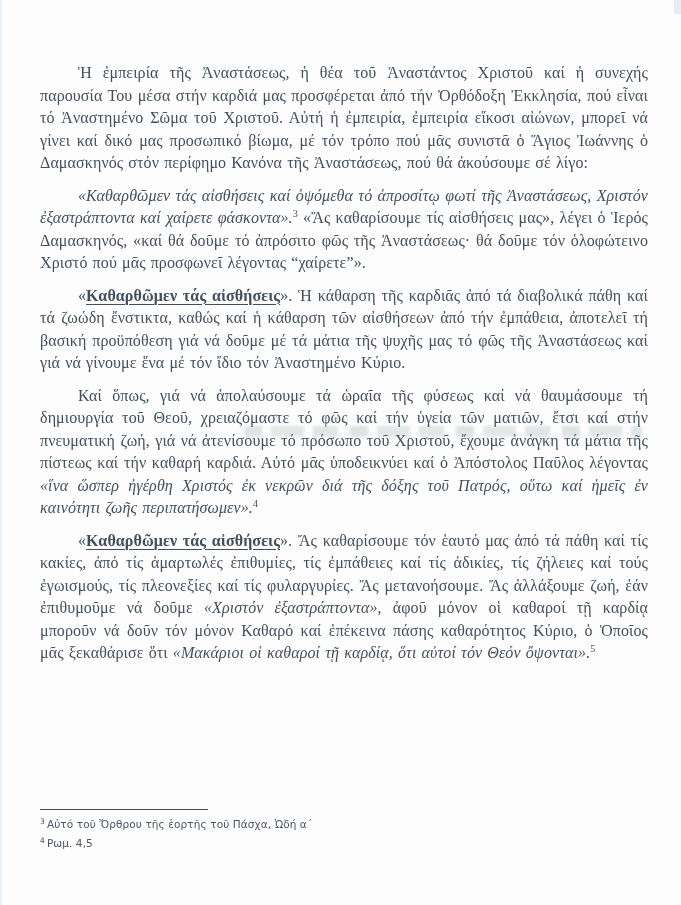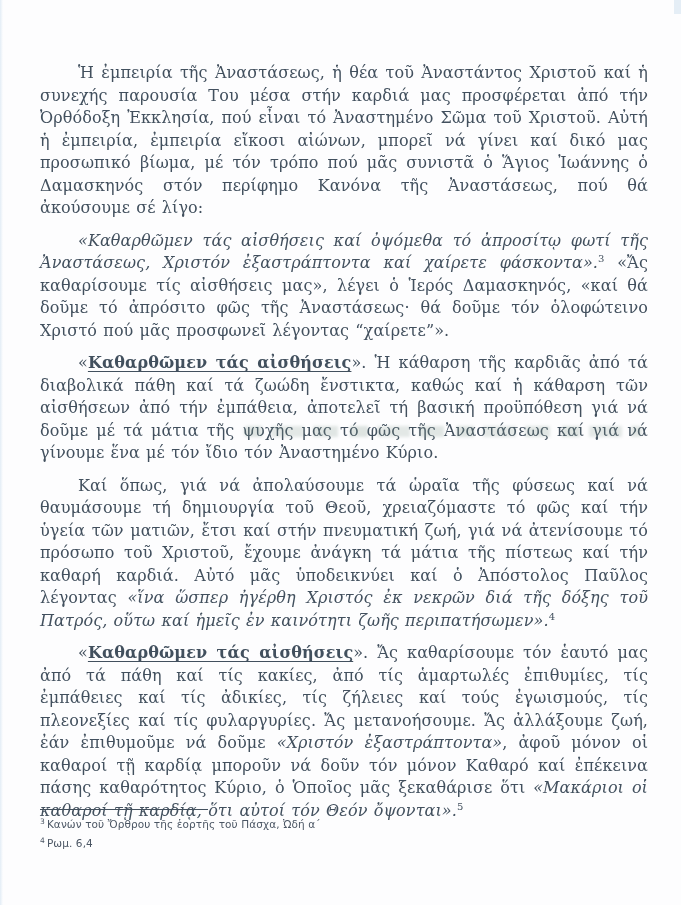--- a/index.html
+++ b/index.html
@@ -13,21 +13,21 @@
   }
   .scan-edge-left{
     position:absolute;left:0;top:0;width:3px;height:100%;
     background:linear-gradient(90deg,#e3edf6,rgba(255,255,255,0));
   }
   .scan-edge-corner{
     position:absolute;right:0;top:0;width:7px;height:14px;
     background:#dfeaf4;opacity:.8;
   }
   .content{
-    position:absolute;left:40px;top:62px;width:608px;
+    position:absolute;left:40px;top:62px;width:608px;font-family:Liberation Serif, serif;
   }
   p.para{
     margin:0 0 10px 0;
     font-size:16px;
     line-height:22.5px;
     text-align:justify;
     text-indent:38px;
     word-spacing:1px;
     letter-spacing:.1px;
   }
@@ -92,17 +92,17 @@
         <p class="para"><span class="run">Καί ὅπως, γιά νά ἀπολαύσουμε τά ὡραῖα τῆς φύσεως καί νά θαυμάσουμε τή δημιουργία τοῦ Θεοῦ, χρειαζόμαστε τό φῶς καί τήν ὑγεία τῶν ματιῶν, ἔτσι καί στήν πνευματική ζωή, γιά νά ἀτενίσουμε τό πρόσωπο τοῦ Χριστοῦ, ἔχουμε ἀνάγκη τά μάτια τῆς πίστεως καί τήν καθαρή καρδιά. Αὐτό μᾶς ὑποδεικνύει καί ὁ Ἀπόστολος Παῦλος λέγοντας </span><span class="run italic">«ἵνα ὥσπερ ἠγέρθη Χριστός ἐκ νεκρῶν διά τῆς δόξης τοῦ Πατρός, οὕτω καί ἡμεῖς ἐν καινότητι ζωῆς περιπατήσωμεν».</span><sup class="fnref">4</sup></p>
         <p class="para"><span class="run">«</span><span class="run bu">Καθαρθῶμεν τάς αἰσθήσεις</span><span class="run">». Ἄς καθαρίσουμε τόν ἑαυτό μας ἀπό τά πάθη καί τίς κακίες, ἀπό τίς ἁμαρτωλές ἐπιθυμίες, τίς ἐμπάθειες καί τίς ἀδικίες, τίς ζήλειες καί τούς ἐγωισμούς, τίς πλεονεξίες καί τίς φυλαργυρίες. Ἄς μετανοήσουμε. Ἄς ἀλλάξουμε ζωή, ἐάν ἐπιθυμοῦμε νά δοῦμε </span><span class="run italic">«Χριστόν ἐξαστράπτοντα»</span><span class="run">, ἀφοῦ μόνον οἱ καθαροί τῇ καρδίᾳ μποροῦν νά δοῦν τόν μόνον Καθαρό καί ἐπέκεινα πάσης καθαρότητος Κύριο, ὁ Ὁποῖος μᾶς ξεκαθάρισε ὅτι </span><span class="run italic">«Μακάριοι οἱ καθαροί τῇ καρδίᾳ, ὅτι αὐτοί τόν Θεόν ὄψονται».</span><sup class="fnref">5</sup></p>
       </div>
   </div>
 
   <div class="ghost-line"></div>
 
   <div class="footnotes">
     <div class="fn-rule"></div>
     <div id="footnote-list">
-        <div class="footnote"><sup>3</sup><span>Κανών τοῦ Ὄρθρου τῆς ἑορτῆς τοῦ Πάσχα, Ὠδή α΄</span></div>
-        <div class="footnote"><sup>4</sup><span>Ρωμ. 6,4</span></div>
+        <div class="footnote"><sup>3</sup><span>Αὐτό τοῦ Ὄρθρου τῆς ἑορτῆς τοῦ Πάσχα, Ὠδή α΄</span></div>
+        <div class="footnote"><sup>4</sup><span>Ρωμ. 4,5</span></div>
       </div>
   </div>
 </div>
 
 </body></html>

